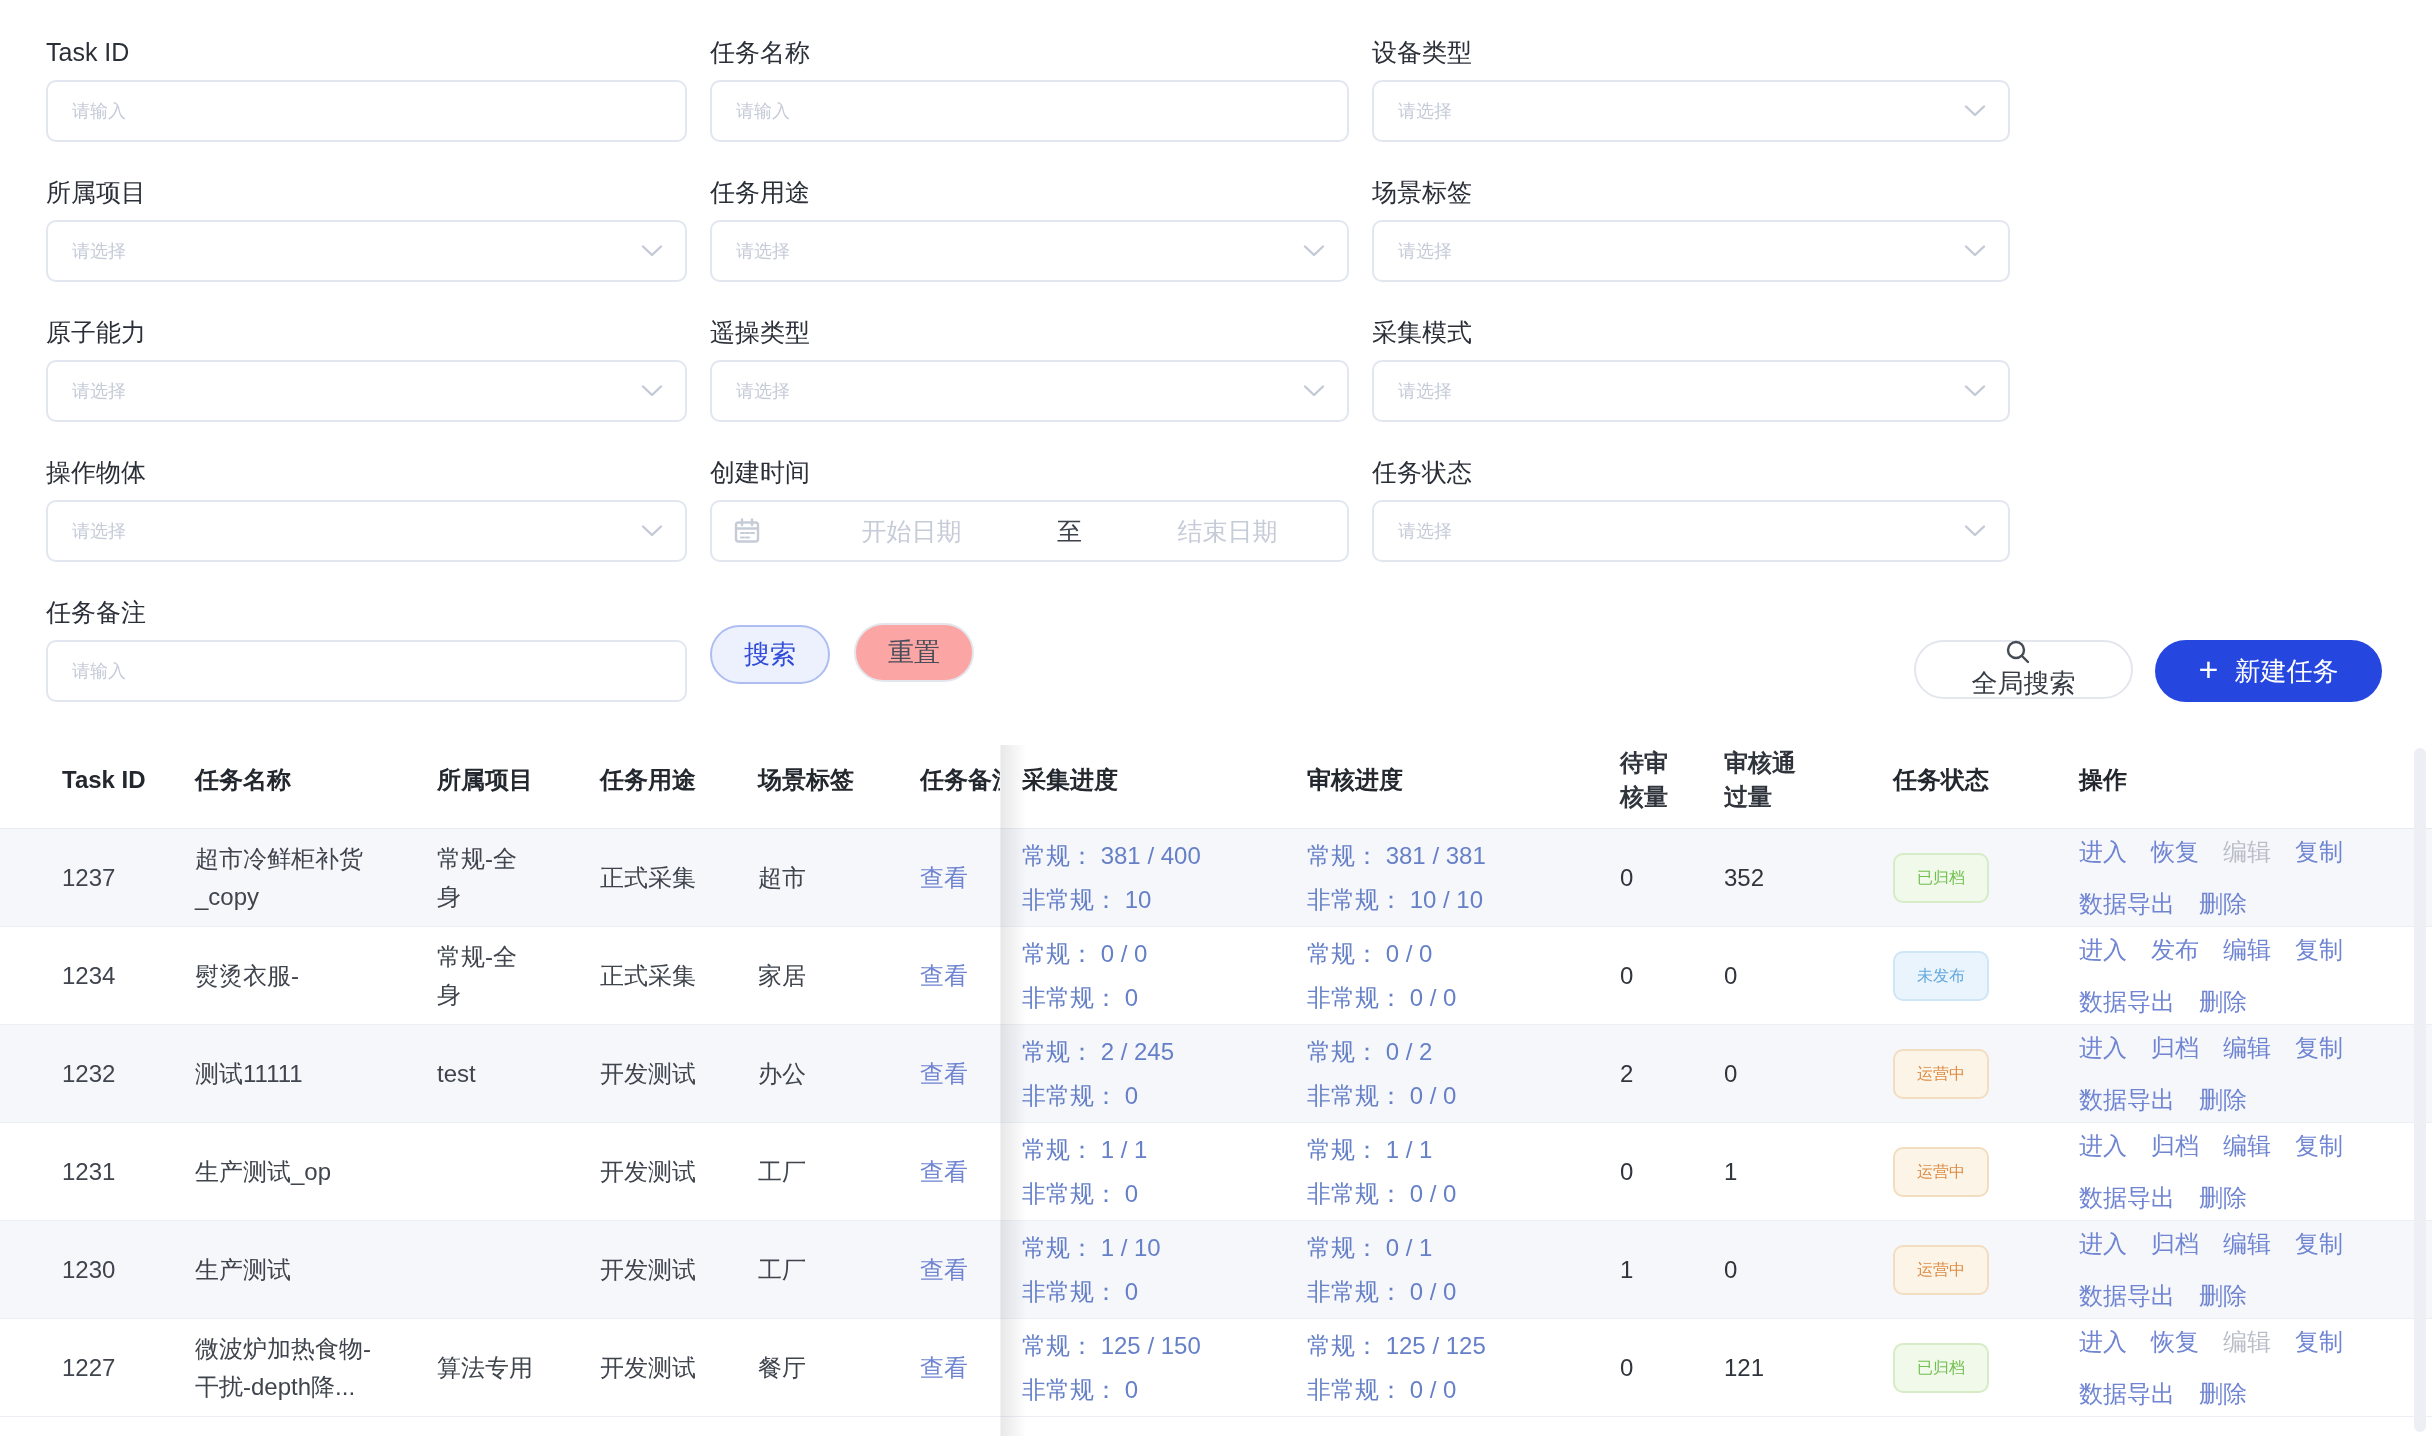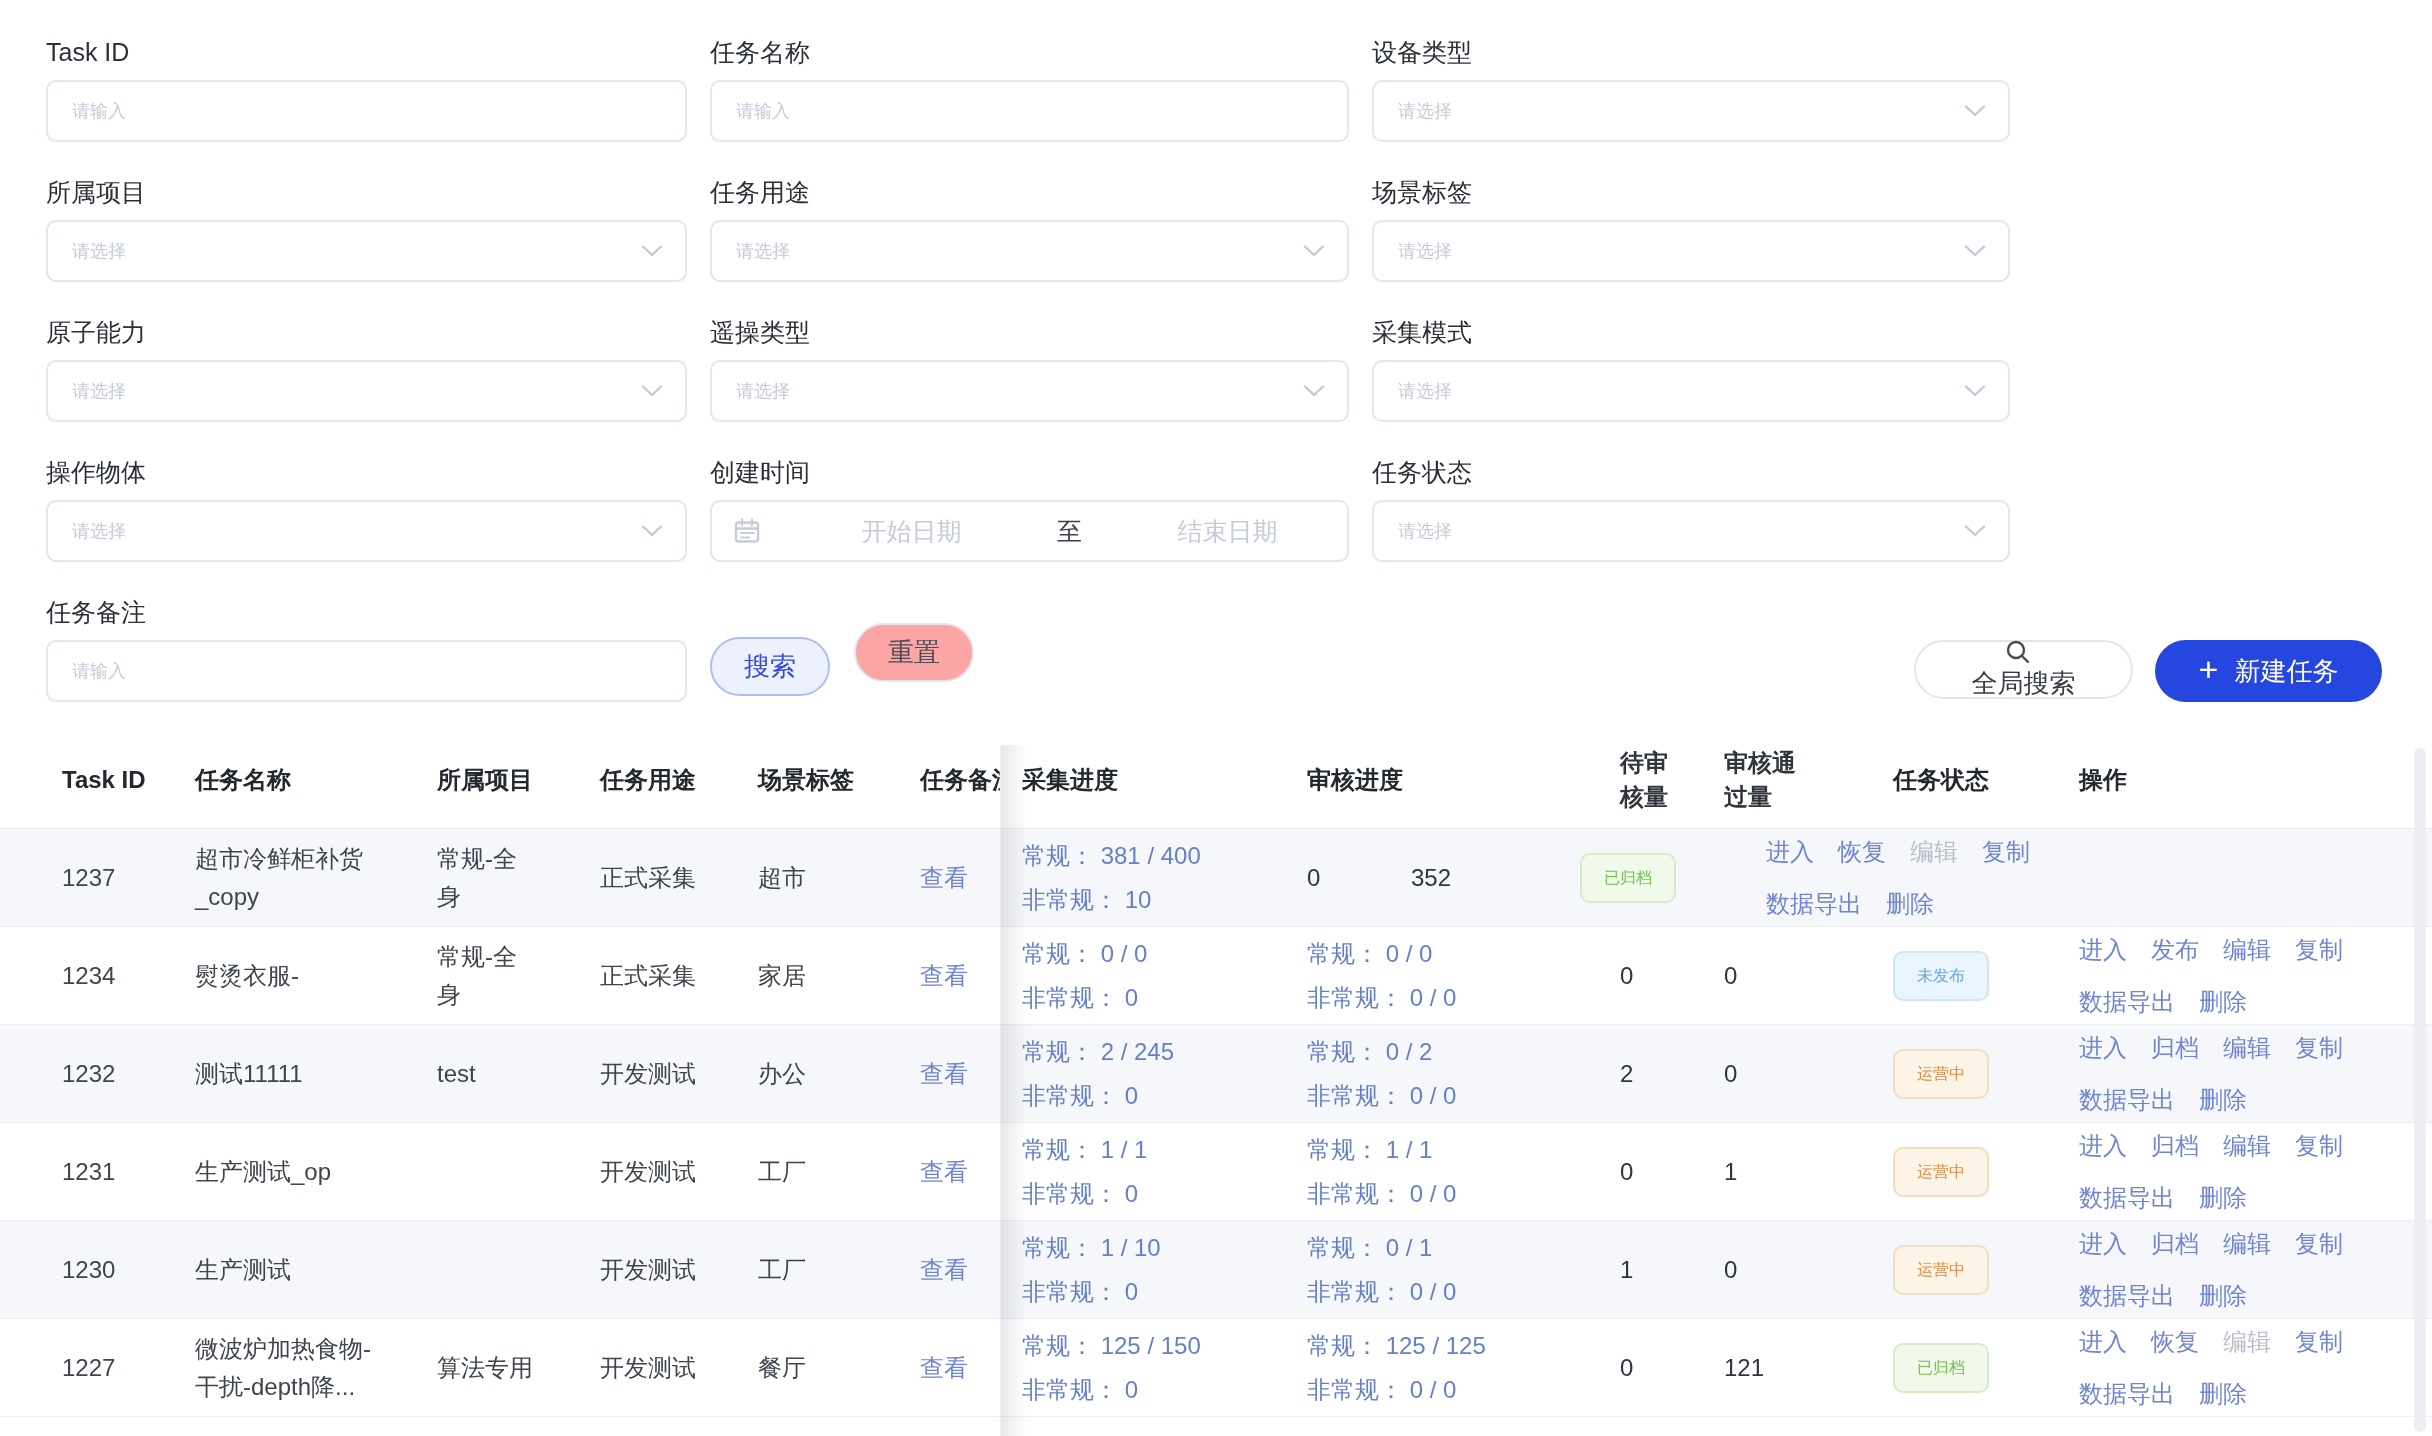--- a/index.html
+++ b/index.html
@@ -19,21 +19,21 @@
   .daterange { padding:0 20px;gap:40px; }
   .daterange .cal { display:flex; margin-right:10px; }
   .dr-seg { flex:1; text-align:center; font-size:25px; color:#c6cbd8; }
   .dr-sep { font-size:25px; color:#3c414b; padding:0 6px; }
 
   
   .form-bottom { display:flex; align-items:flex-end; margin-top:0; }
   .form-bottom .field { margin-bottom:0; width:641px; }
   .btn { display:inline-flex; align-items:center; justify-content:center; height:59px; border-radius:30px;
          font-size:26px; cursor:default; }
-  .btn-search { width:120px; margin-left:23px; margin-bottom:6px; background:#edf1fd; border:2px solid #aebdf2; color:#2f4bd8; }
+  .btn-search { width:120px; margin-left:23px; margin-bottom:18px; background:#edf1fd; border:2px solid #aebdf2; color:#2f4bd8; }
   .btn-reset  { width:120px; margin-left:24px; margin-bottom:20px; background:#fca5a5; border:2px solid #e3e6ed; color:#484e59; }
   .right-btns { margin-left:auto; margin-right:50px; display:flex; align-items:flex-end; }
   .btn-global { width:219px; margin-bottom:3px; background:#fff; border:2px solid #e3e6ed; color:#363b44;flex-direction:column; }
   .btn-global .mag { margin-right:12px; display:flex; }
   .btn-create { width:227px; height:62px; border-radius:31px; margin-left:22px; background:#2646e0; color:#fff; border:none; }
   .btn-create .plus { font-size:34px; font-weight:400; margin-right:16px; line-height:1; position:relative; top:-2px; }
 
   
   .table { margin-top:29px; width:2432px; font-size:24px; }
   .thead, .trow { display:flex; align-items:center; }
@@ -272,20 +272,24 @@
       <div class="cell c-id">1237</div>
       <div class="cell c-name">超市冷鲜柜补货_copy</div>
       <div class="cell c-project">常规-全身</div>
       <div class="cell c-purpose">正式采集</div>
       <div class="cell c-scene">超市</div>
       <div class="cell c-remark"><span class="link">查看</span></div>
       <div class="cell c-collect">
           <div class="prog">常规： 381 / 400</div>
           <div class="prog">非常规： 10</div>
         </div>
+      <div class="cell c-review">
+          <div class="prog">常规： 381 / 381</div>
+          <div class="prog">非常规： 10 / 10</div>
+        </div>
       <div class="cell c-pending">0</div>
       <div class="cell c-approved">352</div>
       <div class="cell c-status"><span class="badge" data-status="archived">已归档</span></div>
       <div class="cell c-actions">
           <div class="acts">
         <span class="act">进入</span>
         <span class="act">恢复</span>
         <span class="act disabled">编辑</span>
         <span class="act">复制</span>
         <span class="act">数据导出</span>

